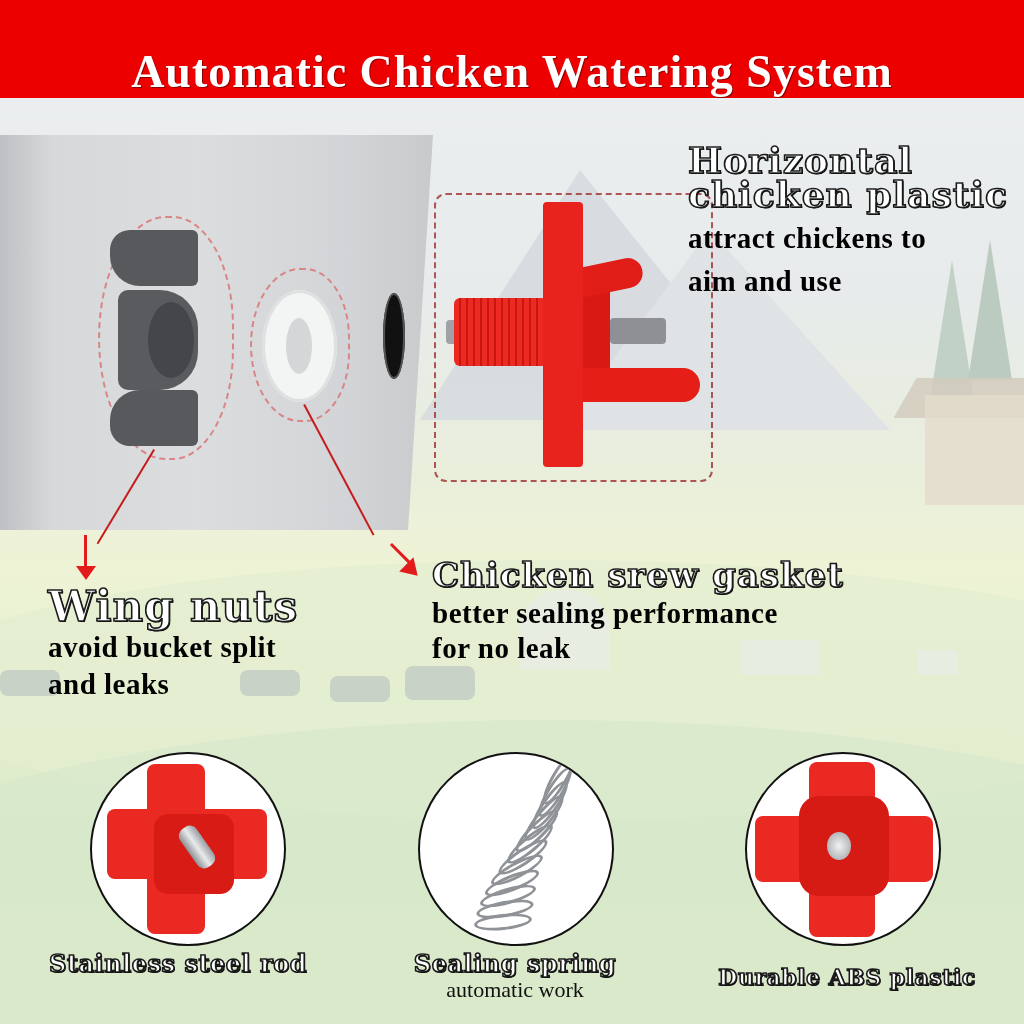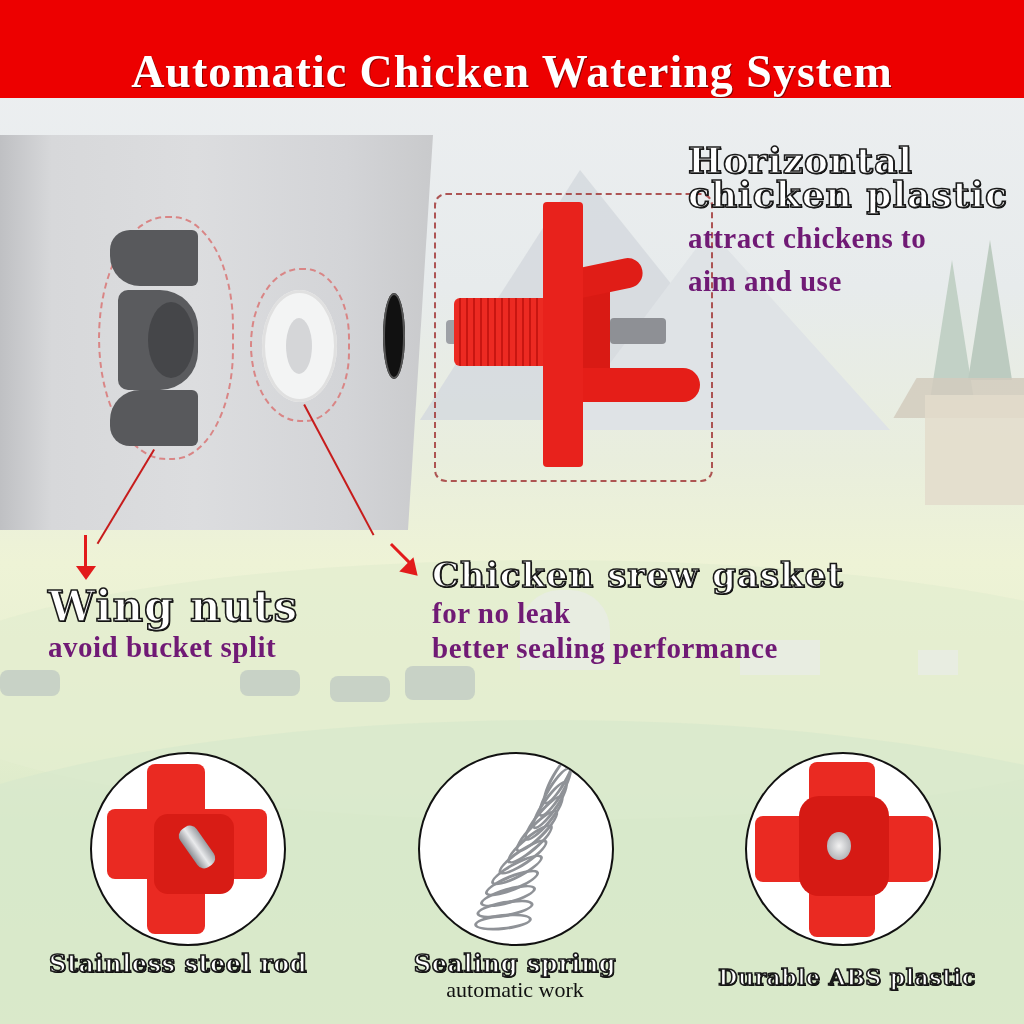--- a/index.html
+++ b/index.html
@@ -37,21 +37,21 @@
   .np-arm1{position:absolute;left:135px;top:72px;width:68px;height:30px;background:#e01d17;border-radius:4px 20px 20px 4px;transform:rotate(-12deg);}
   .np-arm2{position:absolute;left:135px;top:178px;width:125px;height:34px;background:#e51e18;border-radius:4px 22px 22px 4px;}
   .np-body{position:absolute;left:130px;top:88px;width:40px;height:116px;background:#d91a14;}
   .dash-nip{position:absolute;left:434px;top:193px;width:275px;height:285px;border:2px dashed #a33a3a;border-radius:12px;opacity:.85;}
 
   .callout-line{position:absolute;height:2px;background:#c71c1c;transform-origin:0 0;}
   .arrow-down{position:absolute;width:3px;background:#e21b1b;}
   .arrowhead{position:absolute;width:0;height:0;}
 
   .title-outline{font-family:"DejaVu Serif","Liberation Serif",serif;font-weight:bold;color:#fff;-webkit-text-stroke:1.6px #1a1a1a;text-shadow:1px 1px 0 #000;}
-  .desc{font-family:"Liberation Serif","DejaVu Serif",serif;font-weight:bold;color:#701a75;}
+  .desc{font-family:"Liberation Serif","DejaVu Serif",serif;font-weight:bold;color:#000000;}
 
   .txt-horiz{position:absolute;left:688px;top:143px;width:330px;}
   .txt-horiz .t{font-size:36px;line-height:34px;letter-spacing:1px;}
   .txt-horiz .d{font-size:29px;line-height:31px;margin-top:12px;letter-spacing:.5px;}
 
   .txt-wing{position:absolute;left:48px;top:588px;width:330px;}
   .txt-wing .t{font-size:42px;line-height:38px;letter-spacing:1px;}
   .txt-wing .d{font-size:29px;line-height:31px;margin-top:6px;letter-spacing:.5px;}
 
   .txt-seal{position:absolute;left:432px;top:556px;width:470px;}
@@ -135,26 +135,27 @@
 <div class="txt-horiz">
   <div class="t title-outline">Horizontal</div>
   <div class="t title-outline">chicken plastic</div>
   <div class="d desc">attract chickens to</div>
   <div class="d desc">aim and use</div>
 </div>
 
 <div class="txt-wing">
   <div class="t title-outline">Wing nuts</div>
   <div class="d desc">avoid bucket split</div>
+  <div class="d desc">and leaks</div>
 </div>
 
 <div class="txt-seal">
   <div class="t title-outline">Chicken srew gasket</div>
+  <div class="d desc">better sealing performance</div>
   <div class="d desc">for no leak</div>
-  <div class="d desc">better sealing performance</div>
 </div>
 
 <div class="circle c1">
   <div class="redcross" style="left:55px;top:10px;width:58px;height:170px;"></div>
   <div class="redcross" style="left:15px;top:55px;width:160px;height:70px;"></div>
   <div class="redcross" style="left:62px;top:60px;width:80px;height:80px;background:#d81c15;border-radius:14px;"></div>
   <div class="pin" style="left:95px;top:70px;"></div>
 </div>
 
 <div class="circle c2">

